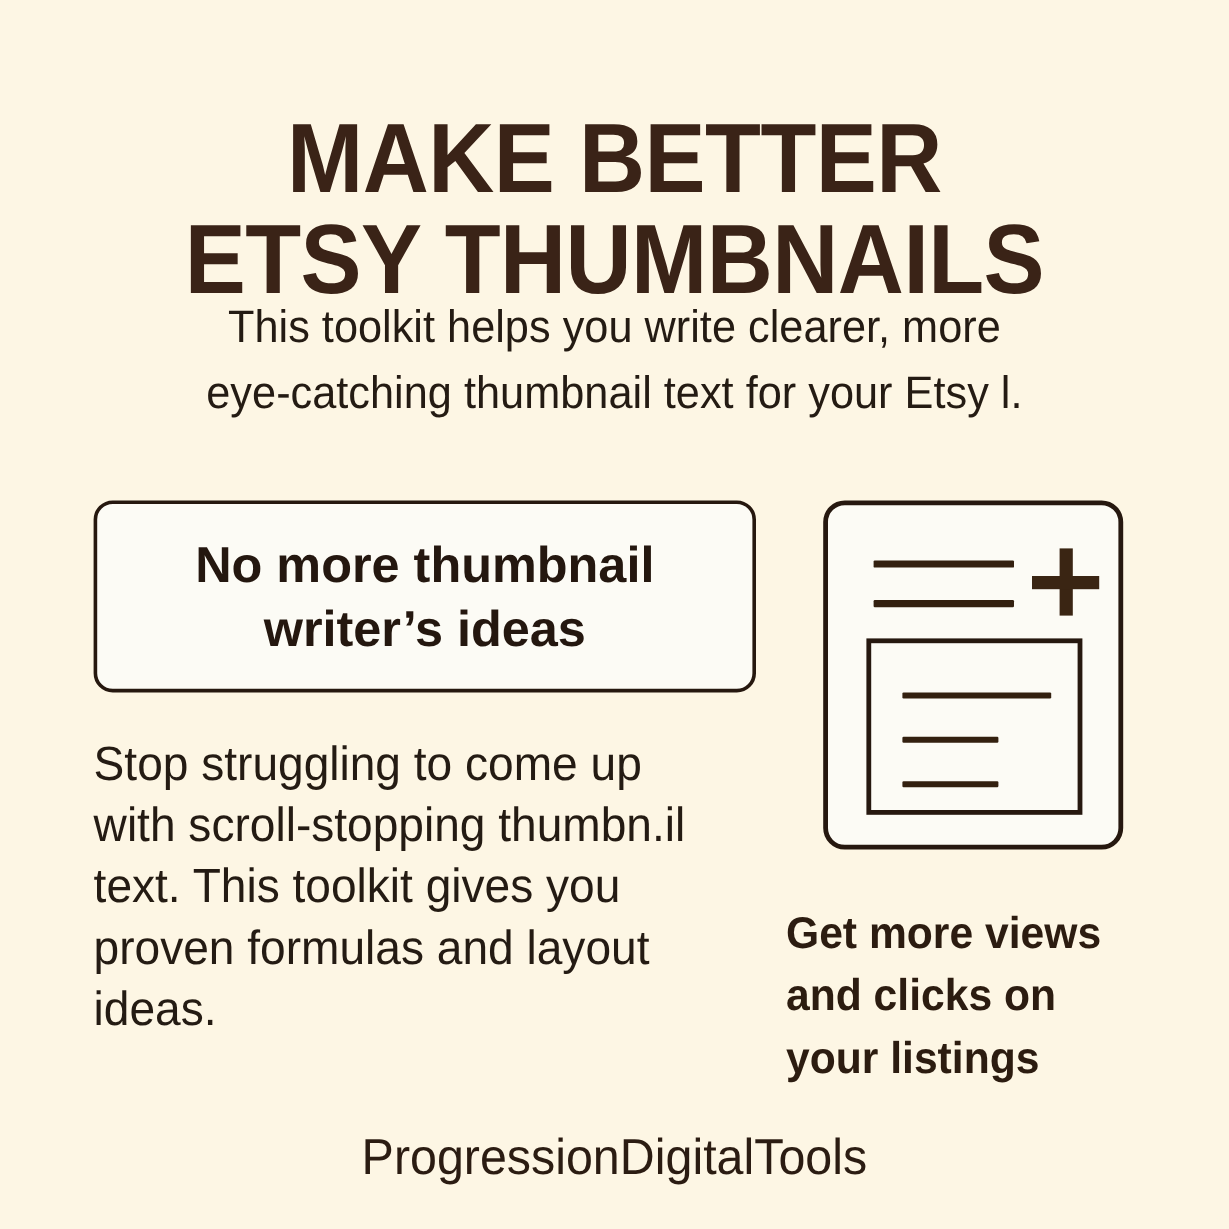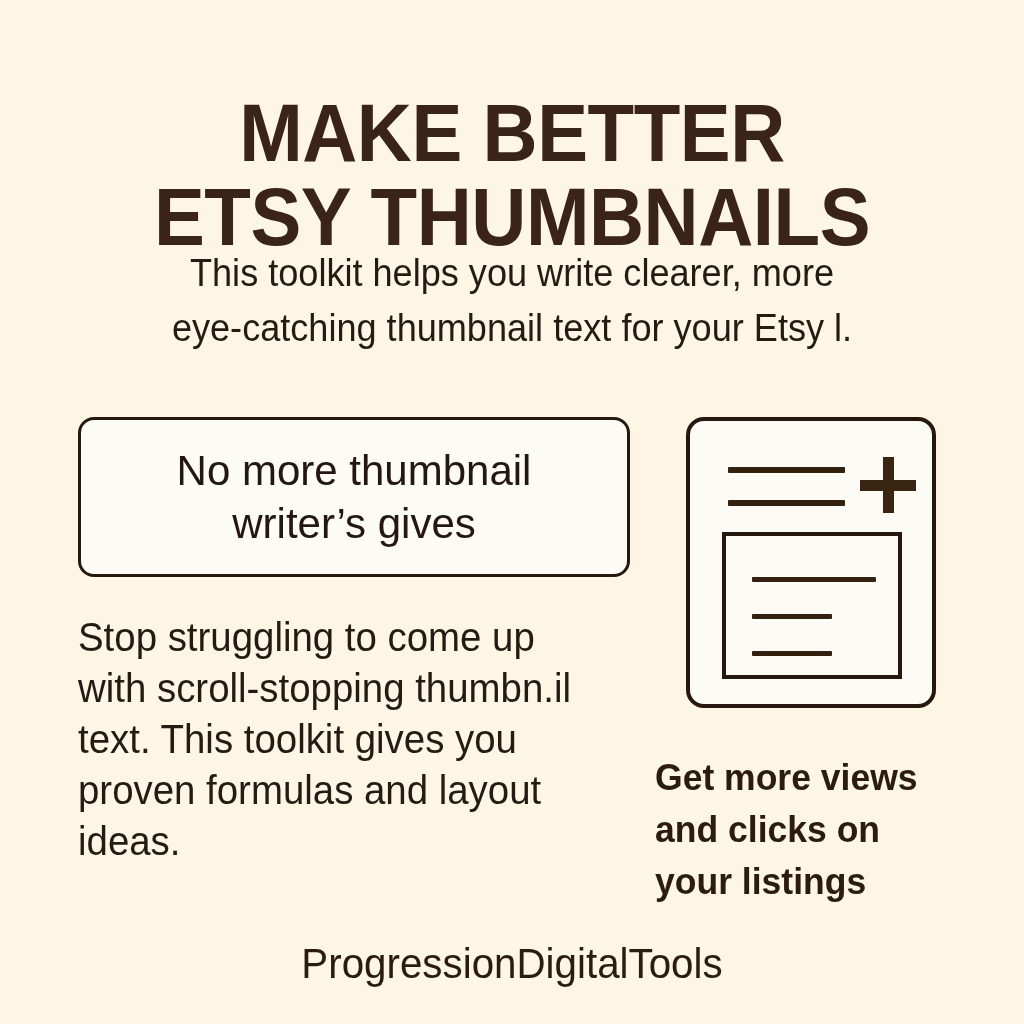--- a/index.html
+++ b/index.html
@@ -76,21 +76,21 @@
     border-radius: 16px;
     display: flex;
     align-items: center;
     justify-content: center;
   }
   .callout-text {
     text-align: center;
     color: #24170f;
     font-size: 42px;
     line-height: 53px;
-    font-weight: 400;
+    font-weight: 700;
   }
   .callout-text .co-line { display: block; white-space: nowrap; }
 
   
   .body-copy {
     position: absolute;
     left: 78px;
     top: 612px;
     width: 580px;
     color: #241b13;
@@ -197,21 +197,21 @@
   </h1>
 
   <div class="subtitle">
     <span class="sub-line">This toolkit helps you write clearer, more</span>
     <span class="sub-line">eye-catching thumbnail text for your Etsy l.</span>
   </div>
 
   <div class="callout">
     <div class="callout-text">
       <span class="co-line">No more thumbnail</span>
-      <span class="co-line">writer’s gives</span>
+      <span class="co-line">writer’s ideas</span>
     </div>
   </div>
 
   <div class="body-copy">
     <span class="bd-line">Stop struggling to come up</span>
     <span class="bd-line">with scroll-stopping thumbn.il</span>
     <span class="bd-line">text. This toolkit gives you</span>
     <span class="bd-line">proven formulas and layout</span>
     <span class="bd-line">ideas.</span>
   </div>

